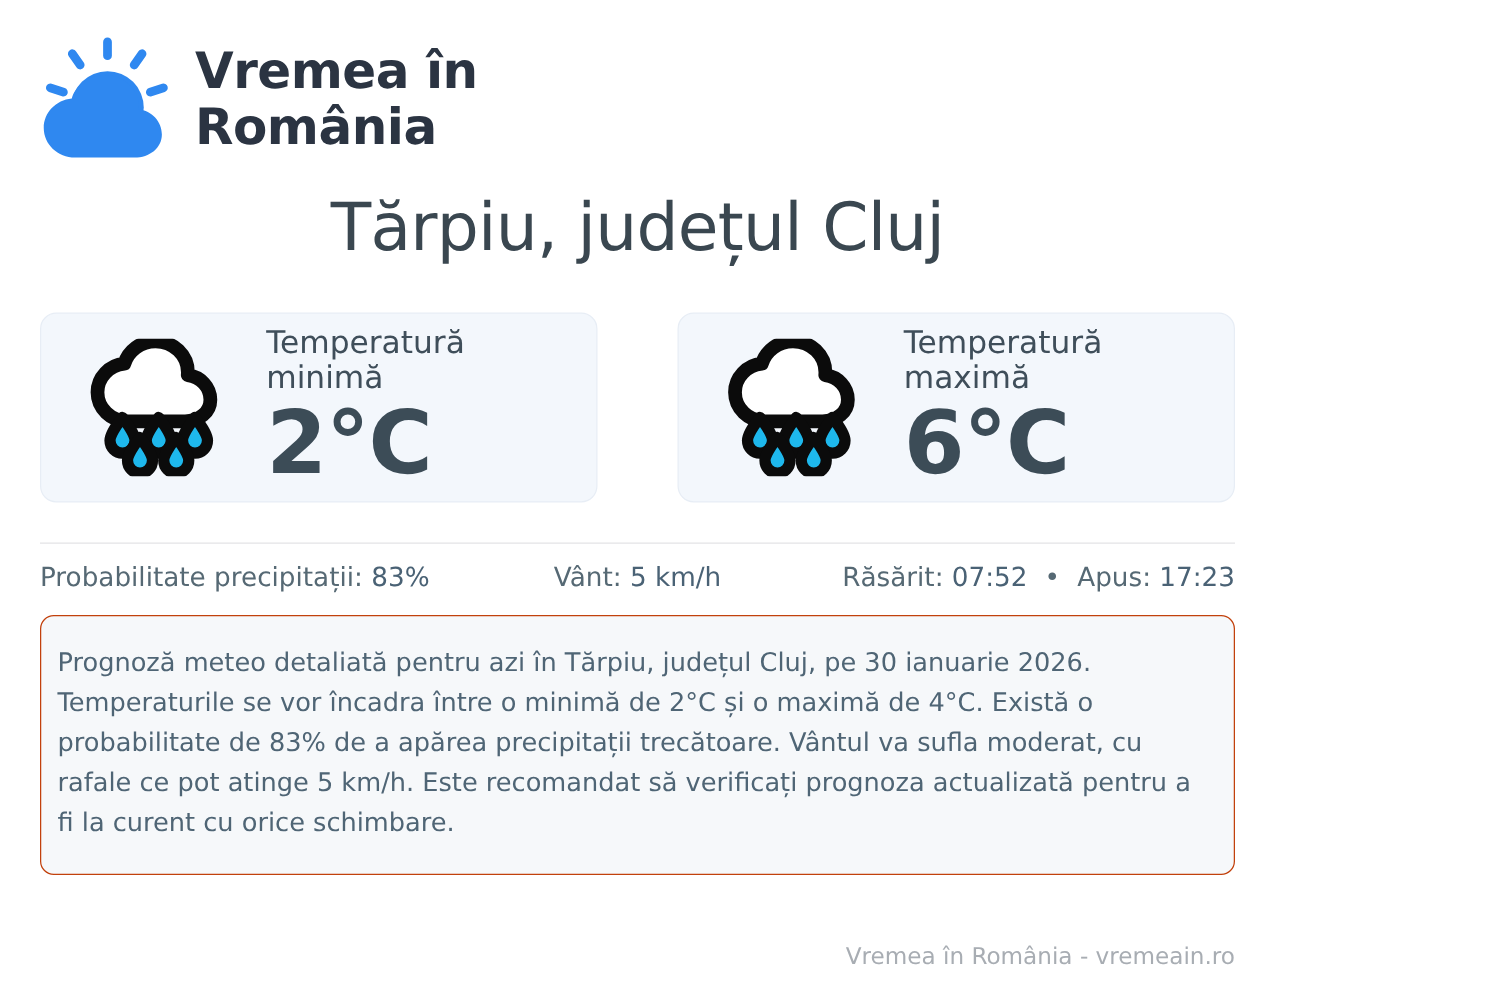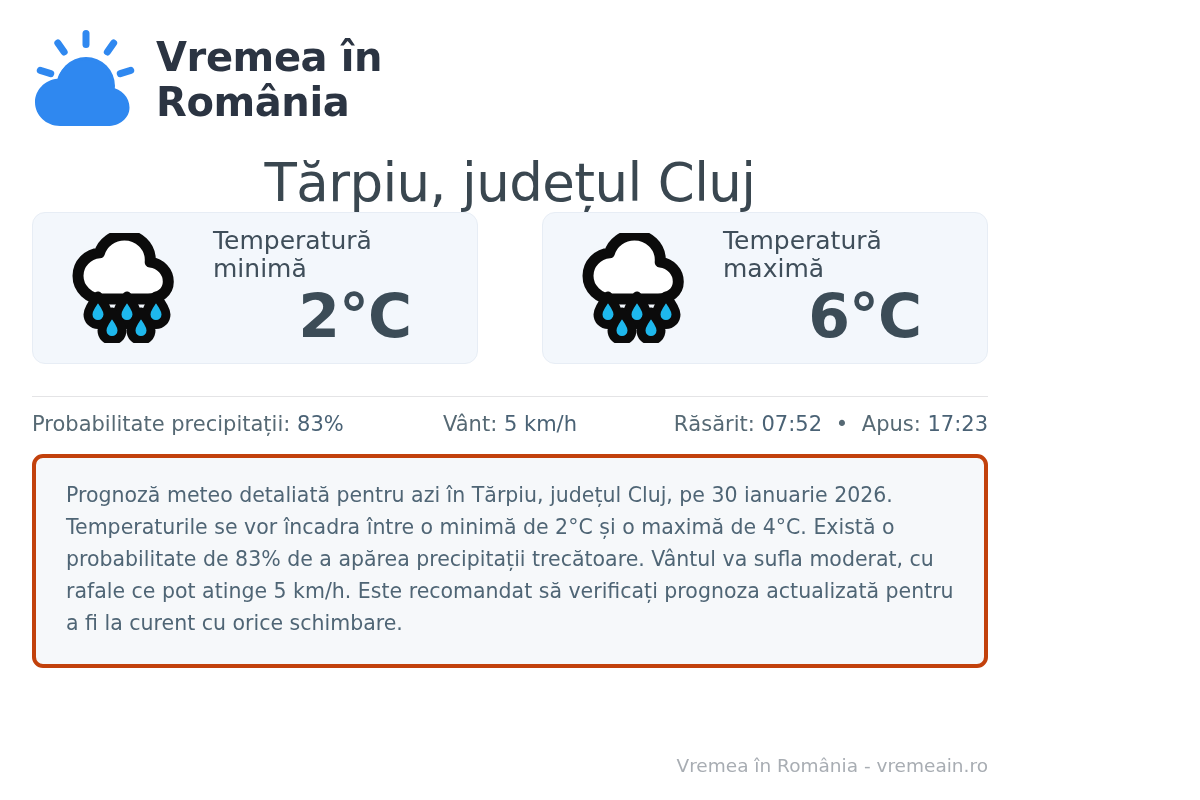--- a/index.html
+++ b/index.html
@@ -67,20 +67,21 @@
     font-size: 30px;
     font-weight: 400;
     color: #4a5a66;
     line-height: 1.1;
   }
 
   
   .cards {
     display: flex;
     gap: 64px;
+    margin-top: 38px;
   }
 
   .temp-card {
     flex: 1 1 0;
     height: 152px;
     background: #f3f7fc;
     border: 1px solid #e7edf5;
     border-radius: 13px;
     display: flex;
     align-items: center;
@@ -98,26 +99,26 @@
 
   .temp-label {
     font-size: 25px;
     font-weight: 400;
     color: #3f4e5a;
     line-height: 1.1;
     margin-bottom: 2px;
   }
 
   .temp-value {
-    font-size: 60px;
+    font-size: 70px;
     font-weight: 700;
     color: #3c4c57;
     line-height: 1.08;
     letter-spacing: -1px;
-    text-align: right;
+    text-align: left;
     padding-right: 40px;
   }
 
   
   .divider {
     height: 1px;
     background: #e4e4e6;
     margin-top: 32px;
   }
 
@@ -143,23 +144,23 @@
 
   .dot-sep {
     display: inline-block;
     padding: 0 7px;
     color: #566974;
   }
 
   
   .description {
     background: #f6f8fa;
-    border: 4px solid #c2410c;
+    border: 1px solid #c2410c;
     border-radius: 11px;
-    padding: 22px 26px 24px 30px;
+    padding: 22px 26px 24px 13px;
     margin-top: 3px;
     font-size: 20.5px;
     line-height: 1.56;
     color: #4f6575;
   }
 
   
   .footer {
     position: absolute;
     right: 32px;

